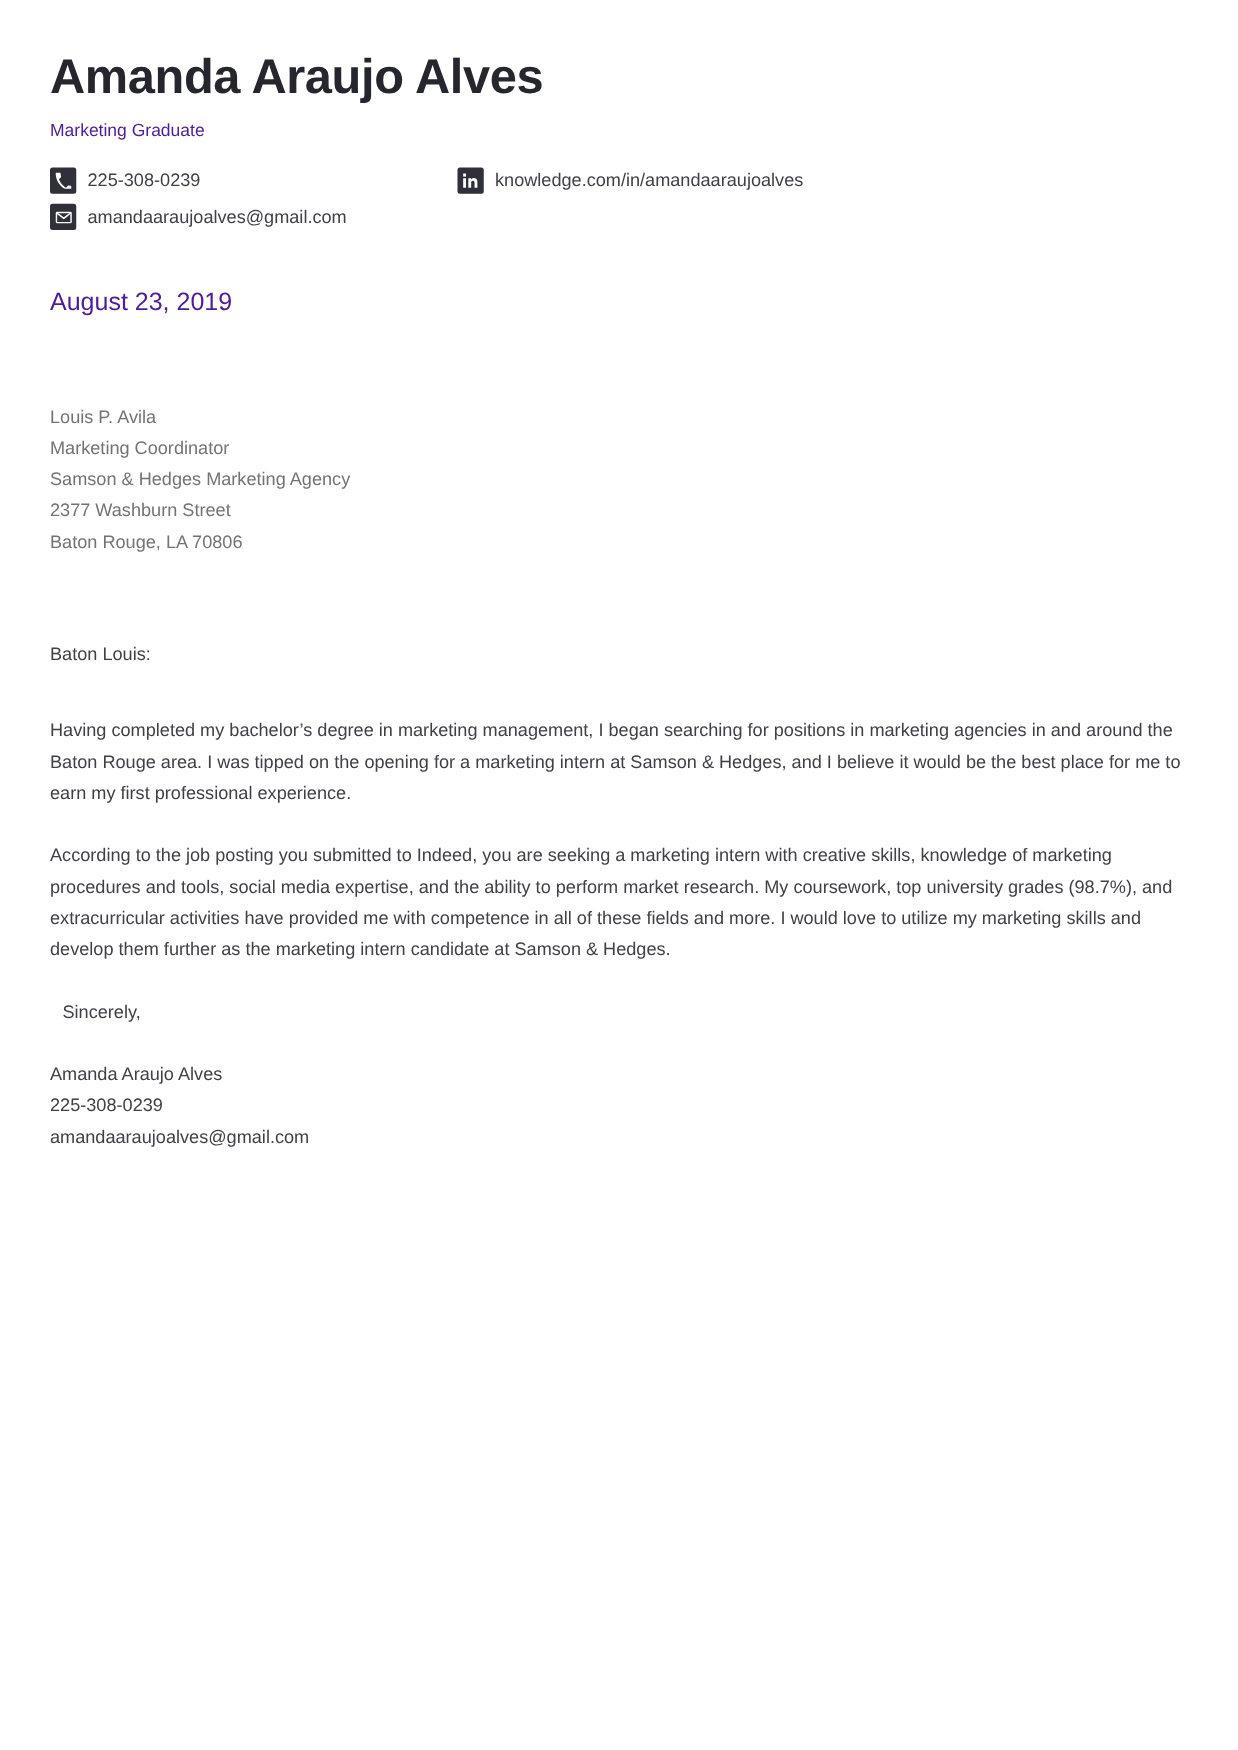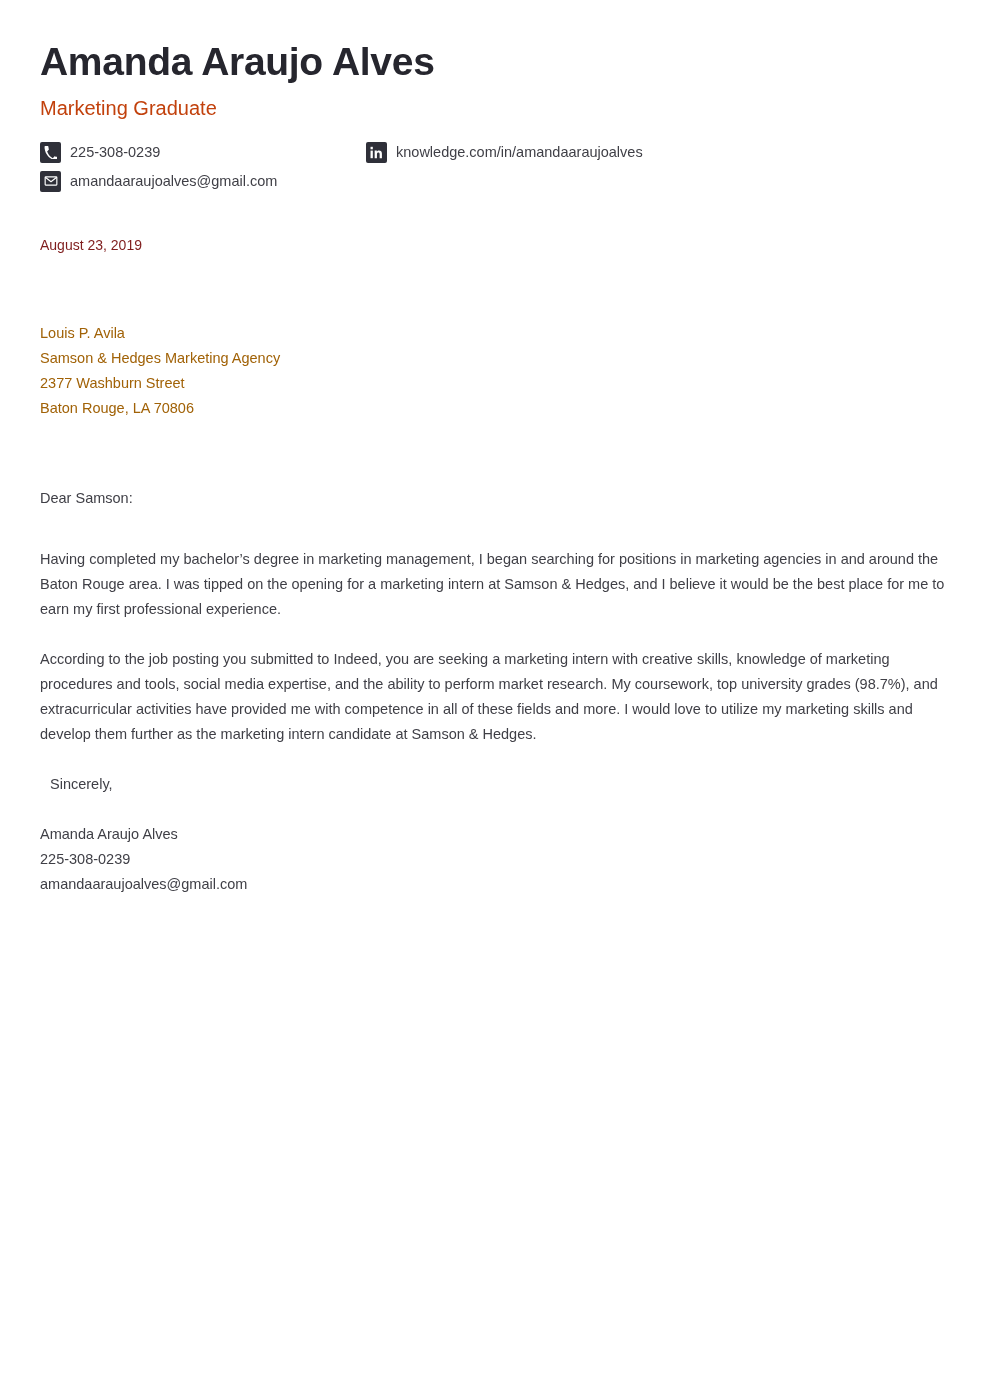--- a/index.html
+++ b/index.html
@@ -30,23 +30,23 @@
   .name {
     font-size: 39px;
     font-weight: bold;
     color: #26262e;
     letter-spacing: -0.3px;
     line-height: 1.12;
     margin: 0 0 12px 0;
   }
 
   .job-title {
-    font-size: 20px;
+    font-size: 14px;
     font-weight: normal;
-    color: #c2410c;
+    color: #4c1d95;
     line-height: 1.2;
     margin: 0 0 22px 0;
   }
 
   
   .contact-grid {
     display: grid;
     grid-template-columns: 326px auto;
     row-gap: 8px;
     align-items: start;
@@ -70,31 +70,31 @@
     display: inline-flex;
     align-items: center;
     justify-content: center;
   }
   .ico svg { display: block; }
 
   .contact-text { white-space: nowrap; }
 
   
   .date {
-    font-size: 14px;
-    color: #7f1d1d;
+    font-size: 20px;
+    color: #4c1d95;
     margin-top: 44px;
     line-height: 1.4;
   }
 
   
   .recipient {
     margin-top: 66px;
     font-size: 14.5px;
-    color: #a16207;
+    color: #737373;
   }
   .recipient div {
     line-height: 25px;
   }
 
   
   .letter {
     margin-top: 65px;
     width: 905px;
     font-size: 14.5px;
@@ -164,28 +164,29 @@
         <span class="contact-text">amandaaraujoalves@gmail.com</span>
       </div>
 
     </div>
   </div>
 
   <div class="date">August 23, 2019</div>
 
   <div class="recipient">
     <div>Louis P. Avila</div>
+    <div>Marketing Coordinator</div>
     <div>Samson &amp; Hedges Marketing Agency</div>
     <div>2377 Washburn Street</div>
     <div>Baton Rouge, LA 70806</div>
   </div>
 
   <div class="letter">
 
-    <p class="salutation">Dear Samson:</p>
+    <p class="salutation">Baton Louis:</p>
 
     <p class="para">Having completed my bachelor’s degree in marketing management, I began searching for positions in marketing agencies in and around the Baton Rouge area. I was tipped on the opening for a marketing intern at Samson &amp; Hedges, and I believe it would be the best place for me to earn my first professional experience.</p>
 
     <p class="para">According to the job posting you submitted to Indeed, you are seeking a marketing intern with creative skills, knowledge of marketing procedures and tools, social media expertise, and the ability to perform market research. My coursework, top university grades (98.7%), and extracurricular activities have provided me with competence in all of these fields and more. I would love to utilize my marketing skills and develop them further as the marketing intern candidate at Samson &amp; Hedges.</p>
 
 
     <p class="closing">Sincerely,</p>
 
     <div class="signature">
       <div>Amanda Araujo Alves</div>

